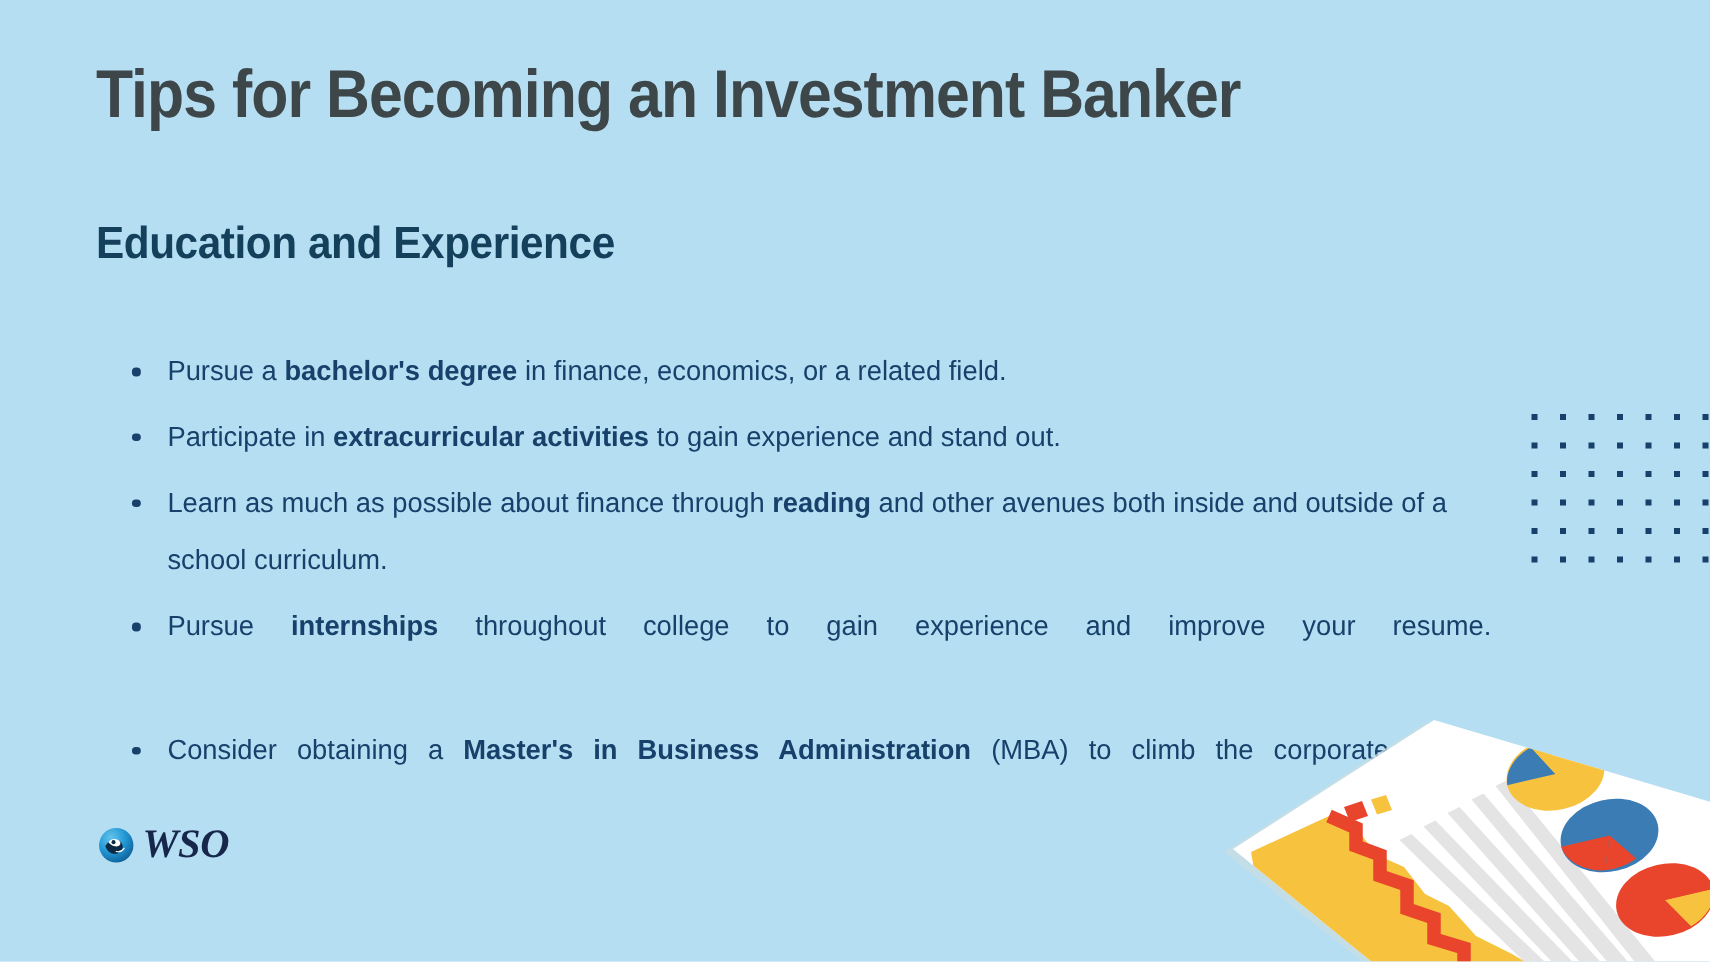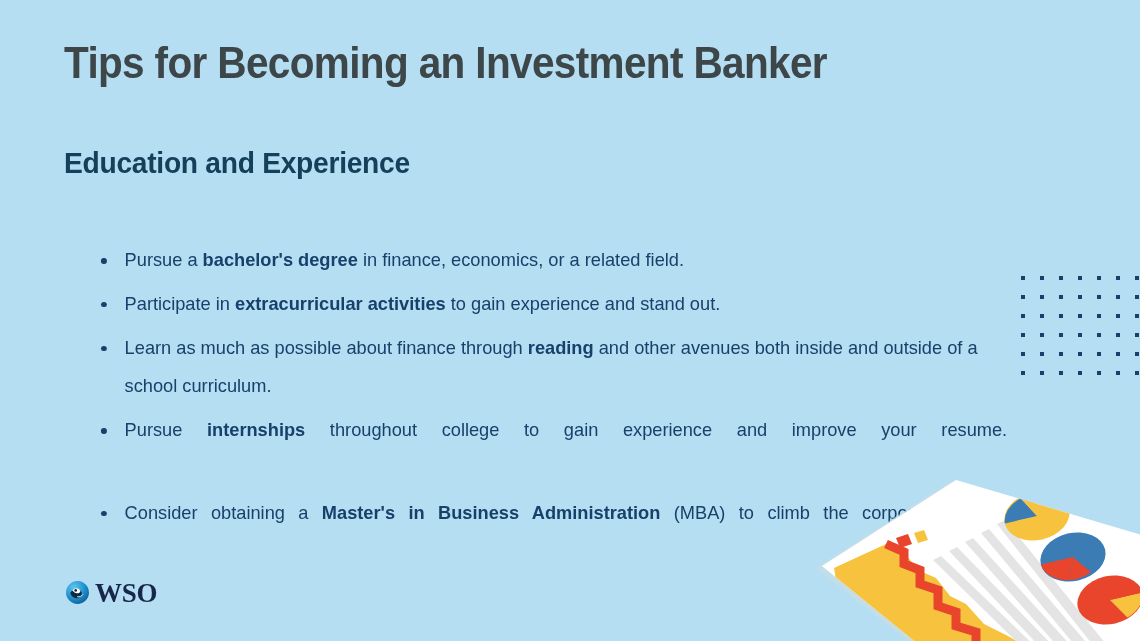--- a/index.html
+++ b/index.html
@@ -51,21 +51,21 @@
     transform: scaleX(0.94);
     transform-origin: left top;
   }
 
   
   #bullet-list {
     position: absolute;
     left: 82px;
     top: 224px;
     width: 922px;
-    margin: 17px;
+    margin: 4px;
     padding: 0;
     list-style: none;
   }
   .bullet-item {
     position: relative;
     padding-left: 26px;
     margin-bottom: 5px;
     font-family: "Liberation Sans", sans-serif;
     font-size: 18.5px;
     line-height: 38.8px;
@@ -111,24 +111,25 @@
     position: absolute;
     width: 3.5px;
     height: 3.5px;
     background: #17406b;
   }
 
   
   #wso-logo {
     position: absolute;
     left: 65px;
-    top: 580px;
+    top: 549px;
     display: flex;
-    align-items: flex-start;
+    align-items: flex-end;
     gap: 5px;
+    font-style: italic;
   }
   #wso-mark {
     width: 25px;
     height: 25px;
     flex: 0 0 auto;
   }
   #wso-wordmark {
     font-family: "Liberation Serif", serif;
     font-size: 27px;
     font-weight: bold;

